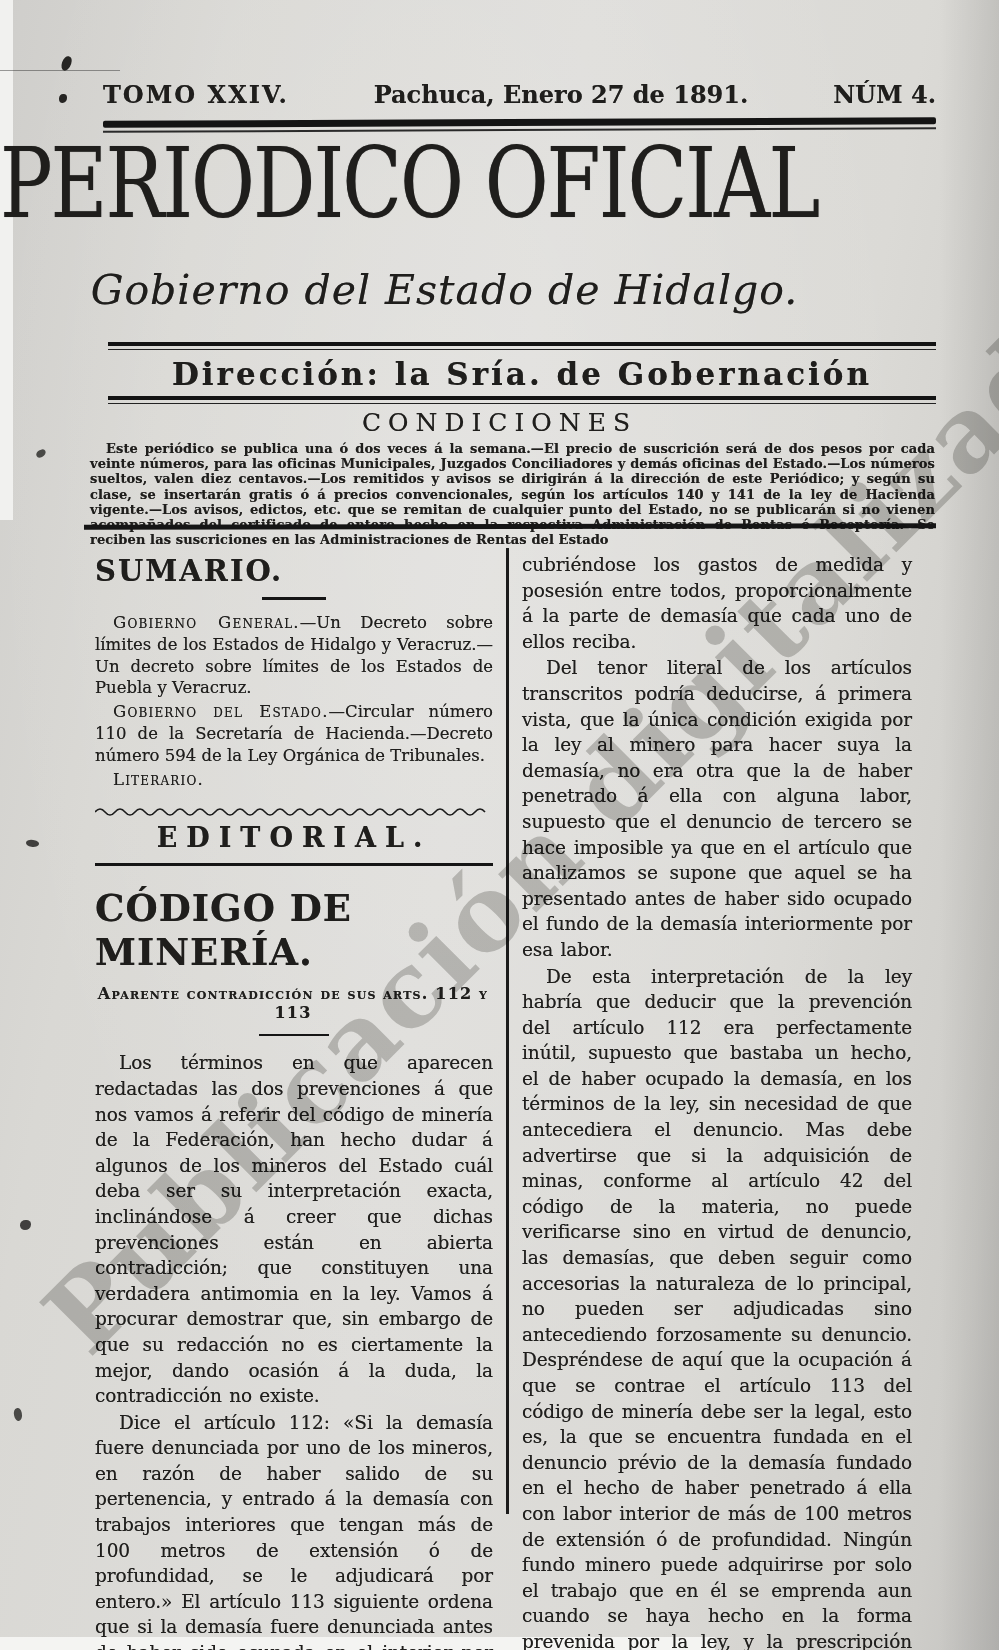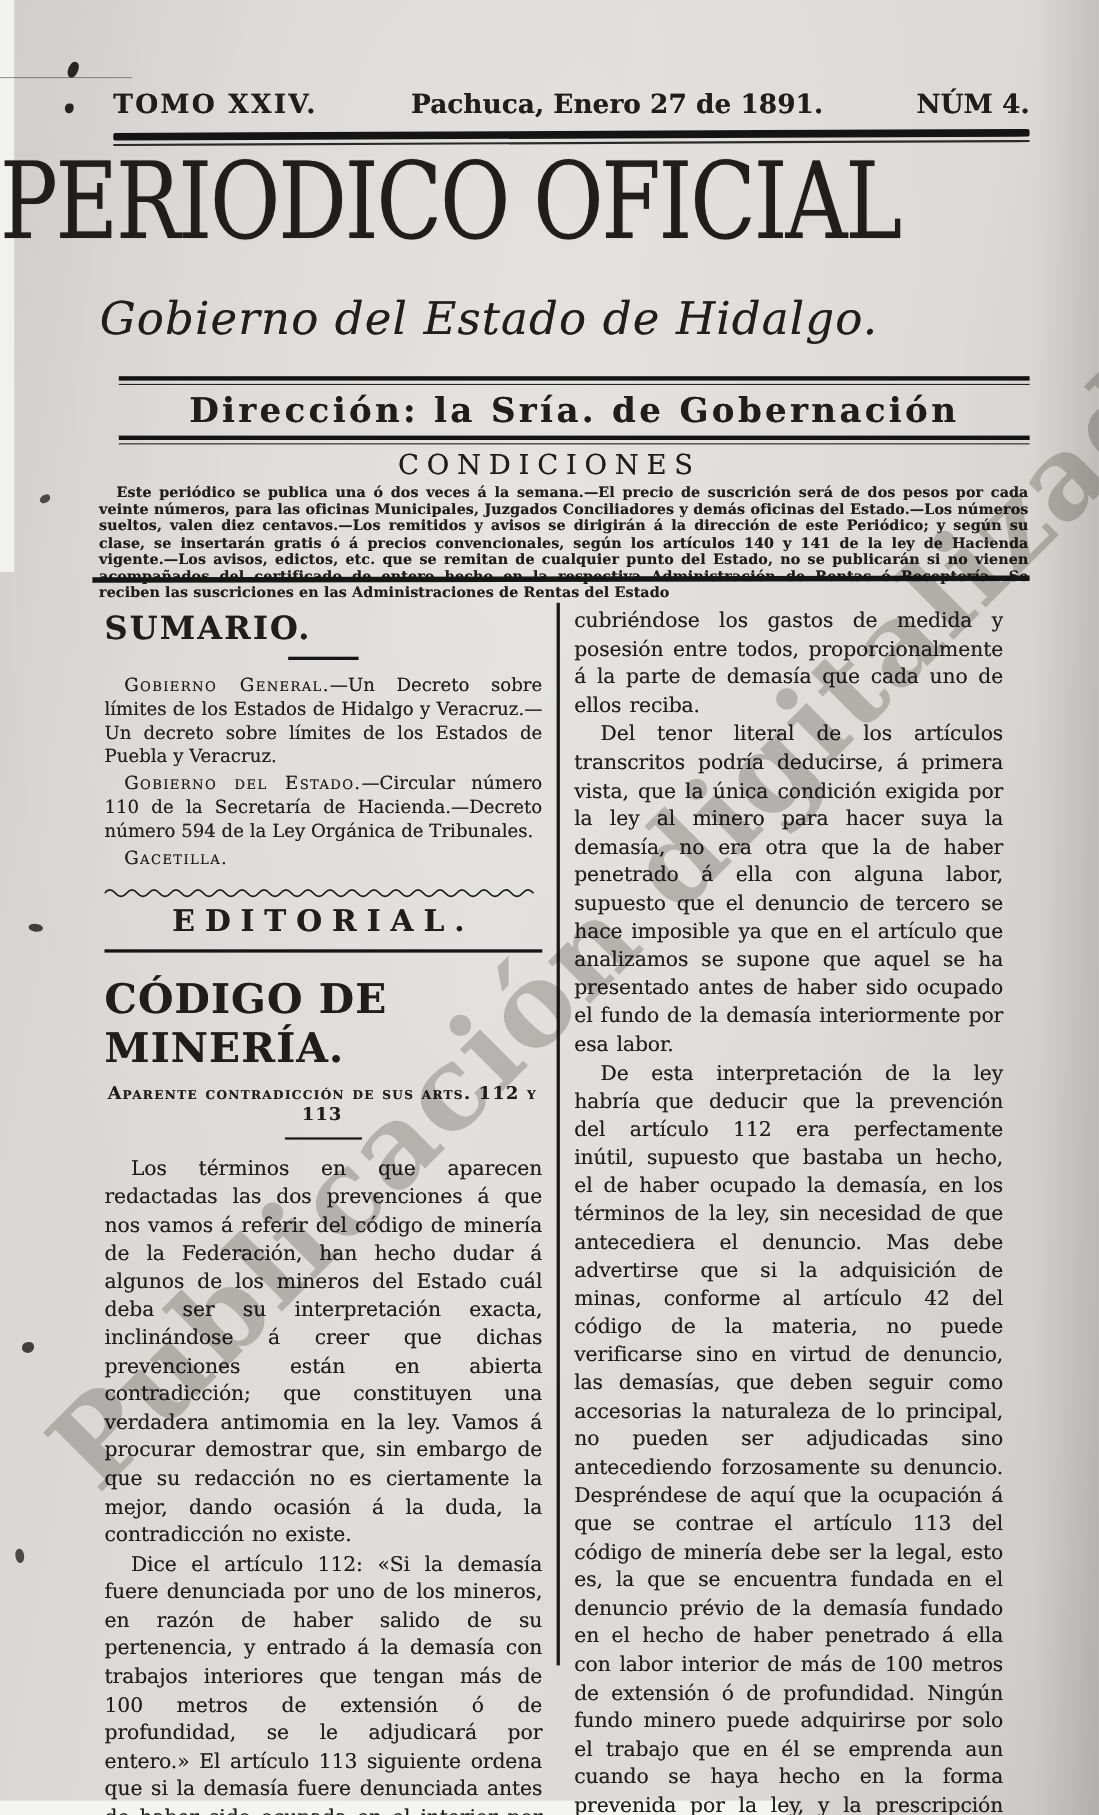--- a/index.html
+++ b/index.html
@@ -134,21 +134,21 @@
     <h2 class="sum-title ink">SUMARIO.</h2>
     <div class="rule-short"></div>
 
     <p class="sum-item ink">
       <span class="sc">Gobierno General.</span><span>—Un Decreto sobre límites de los Estados de Hidalgo y Veracruz.—Un decreto sobre límites de los Estados de Puebla y Veracruz.</span>
     </p>
     <p class="sum-item ink">
       <span class="sc">Gobierno del Estado.</span><span>—Circular número 110 de la Secretaría de Hacienda.—Decreto número 594 de la Ley Orgánica de Tribunales.</span>
     </p>
     <p class="sum-item ink">
-      <span class="sc">Gacetilla.</span><span></span>
+      <span class="sc">Literario.</span><span></span>
     </p>
 
     <svg class="wavy" width="398" height="10" viewBox="0 0 398 10" xmlns="http://www.w3.org/2000/svg">
       <path d="M0 6 q5 -6 10 0 t10 0 t10 0 t10 0 t10 0 t10 0 t10 0 t10 0 t10 0 t10 0 t10 0 t10 0 t10 0 t10 0 t10 0 t10 0 t10 0 t10 0 t10 0 t10 0 t10 0 t10 0 t10 0 t10 0 t10 0 t10 0 t10 0 t10 0 t10 0 t10 0 t10 0 t10 0 t10 0 t10 0 t10 0 t10 0 t10 0 t10 0 t10 0" fill="none" stroke="#1c1c1c" stroke-width="1.6"></path>
     </svg>
 
     <h2 class="edit-title ink">EDITORIAL.</h2>
     <div class="rule-thick"></div>
 
     <h3 class="art-title ink">CÓDIGO DE MINERÍA.</h3>

